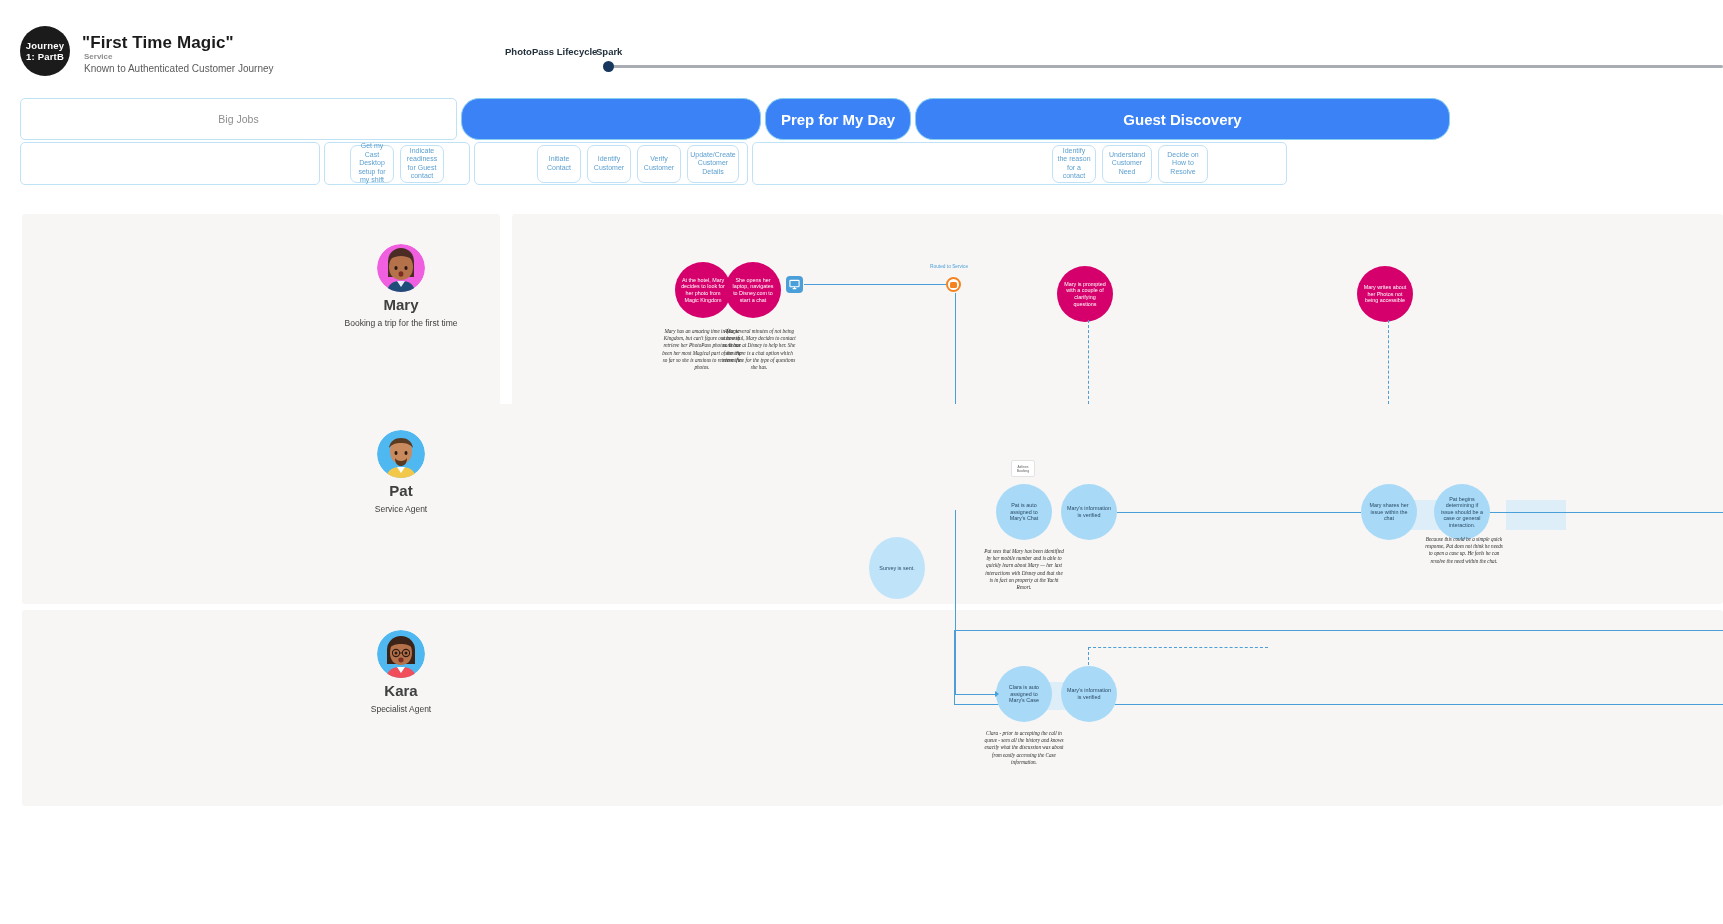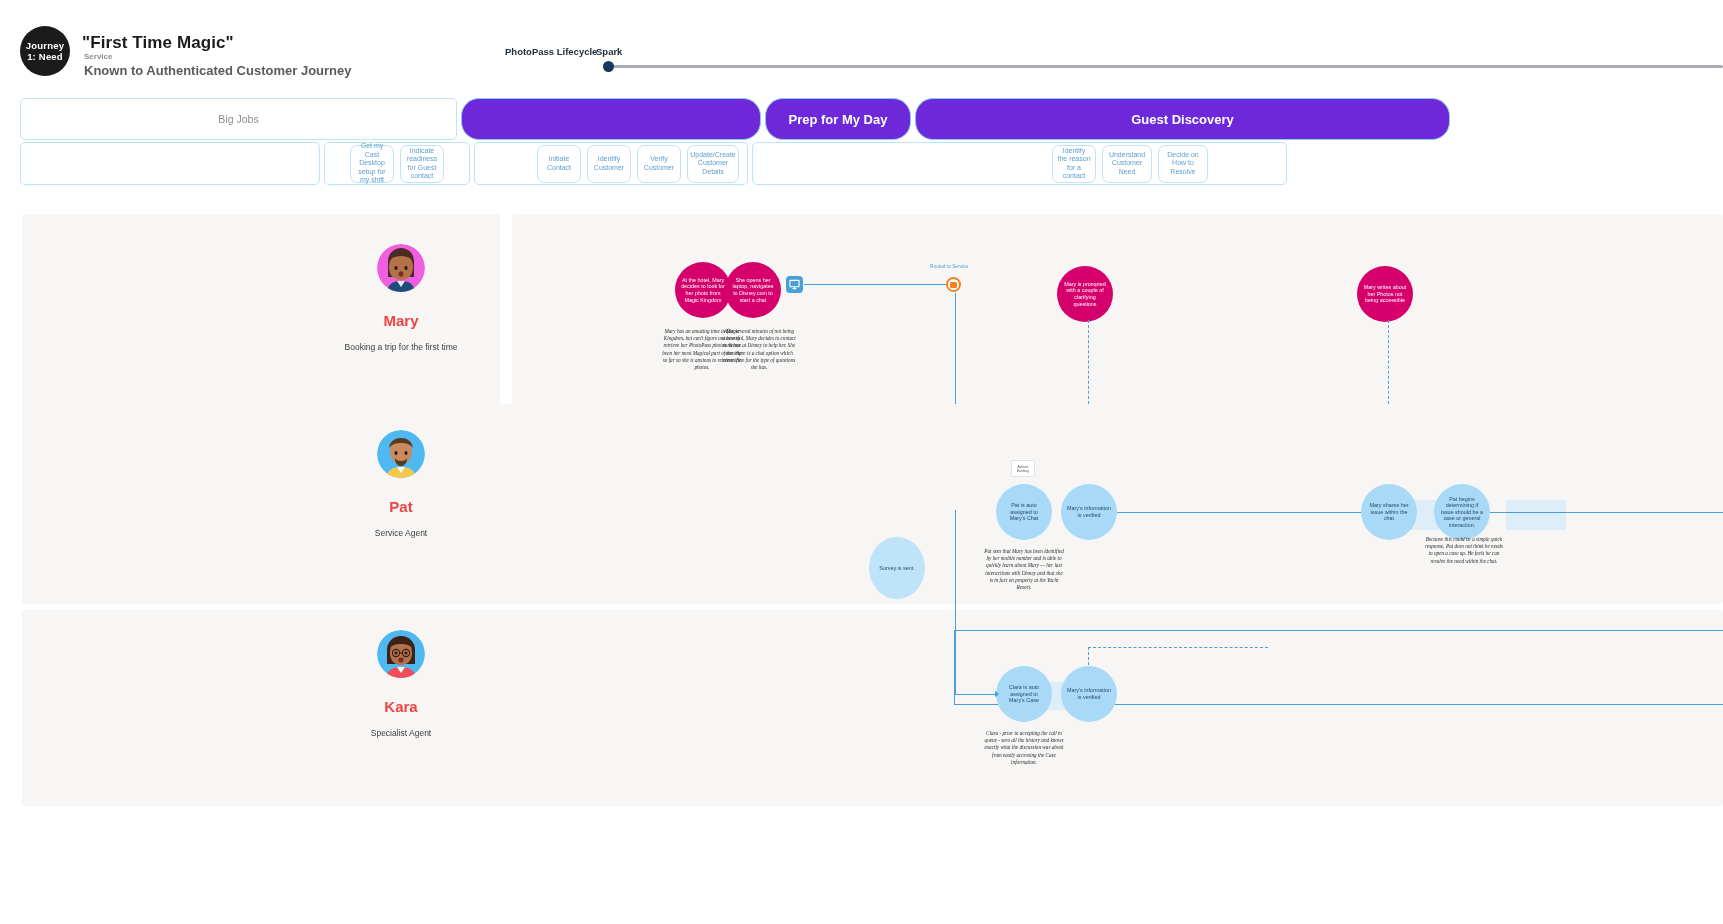--- a/index.html
+++ b/index.html
@@ -18,50 +18,50 @@
     width: 50px; height: 50px; border-radius: 50%;
     background: #1b1b1b; color: #fff;
     display: flex; flex-direction: column; align-items: center; justify-content: center;
     font-size: 9.5px; font-weight: 700; line-height: 11px; letter-spacing: .2px;
   }
   .hdr-title {
     position: absolute; left: 82px; top: 33px;
     font-size: 17px; font-weight: 700; color: #1b1b1b; letter-spacing: .1px;
   }
   .hdr-sub1 { position: absolute; left: 84px; top: 52px; font-size: 8px; font-weight: 700; color: #8d8d8d; }
-  .hdr-sub2 { position: absolute; left: 84px; top: 63px; font-size: 13px; font-weight: 700; color: #5b5b5b; }
+  .hdr-sub2 { position: absolute; left: 84px; top: 63px; font-size: 10px; font-weight: 400; color: #5b5b5b; }
 
   .lc-label { position: absolute; left: 505px; top: 46px; font-size: 9.5px; font-weight:700; color:#22303c; }
   .lc-stage { position: absolute; left: 596px; top: 46px; font-size: 9.5px; font-weight:700; color:#22303c; }
   .lc-track { position: absolute; left: 608px; top: 65px; width: 1115px; height: 3px; background:#a9adb3; border-radius:2px; }
   .lc-dot { position: absolute; left: 603px; top: 61px; width: 11px; height: 11px; border-radius: 50%; background:#17375e; }
   .job-row { position:absolute; display:flex; }
   .cell {
     border:1px solid #bfe2f7; border-radius:5px; background:#fff;
     display:flex; align-items:center; justify-content:center;
     font-size:10.5px; color:#8d8d8d; margin-right:4px;
   }
-  .cell.blue { background:#6d28d9; border-color:#85cef0; color:#fff; font-weight:700; font-size:13px;border-radius:18px; }
+  .cell.blue { background:#3b82f6; border-color:#85cef0; color:#fff; font-weight:700; font-size:15px;border-radius:18px; }
   .cell.label { color:#8d8d8d; font-weight:400; }
   .pill {
     border:1px solid #bfe2f7; border-radius:7px; background:#fff;
     color:#5c9fd0; font-size:7px; line-height:8.5px; text-align:center;
     display:flex; align-items:center; justify-content:center;
     padding:3px 4px; margin:0 3px; height:38px;
   }
   .little-cell {
     border:1px solid #bfe2f7; border-radius:5px; background:#fff;
     display:flex; align-items:center; margin-right:4px; height:43px;
   }
   .lane-left { position:absolute; background:#f7f6f5; border-radius:3px; }
   .lane-right { position:absolute; background:#f7f6f5; border-radius:3px; overflow:hidden; }
 
   .persona { position:absolute; text-align:center; width:170px; }
-  .persona .nm { font-size:15px; font-weight:700; color:#ef4444; margin-top:20px; }
-  .persona .rl { font-size:8.5px; color:#3d3d3d; margin-top:13px; line-height:10px; }
+  .persona .nm { font-size:15px; font-weight:700; color:#404040; margin-top:4px; }
+  .persona .rl { font-size:8.5px; color:#3d3d3d; margin-top:5px; line-height:10px; }
   .avatar { width:48px; height:48px; border-radius:50%; margin:0 auto; position:relative; overflow:hidden; }
 
   
   .node {
     position:absolute; border-radius:50%;
     display:flex; align-items:center; justify-content:center;
     text-align:center; color:#fff; padding:6px;
   }
   .node.pink { background:#d6006d; font-size:5.4px; line-height:6.6px; }
   .node.blue { background:#a8daf7; color:#2b4a66; font-size:5.4px; line-height:6.6px; }
@@ -113,21 +113,21 @@
   }
   .kara-box { position:absolute; border:1px solid #4a9fd8; border-right:none; }
 </style>
 </head>
 <body>
 
 <div id="canvas">
 
   <div class="hdr-badge">
     <span>Journey</span>
-    <span>1: Need</span>
+    <span>1: PartB</span>
   </div>
   <div class="hdr-title">"First Time Magic"</div>
   <div class="hdr-sub1">Service</div>
   <div class="hdr-sub2">Known to Authenticated Customer Journey</div>
 
   <div class="lc-label">PhotoPass Lifecycle</div>
   <div class="lc-stage">Spark</div>
   <div class="lc-track"></div>
   <div class="lc-dot"></div>
 

